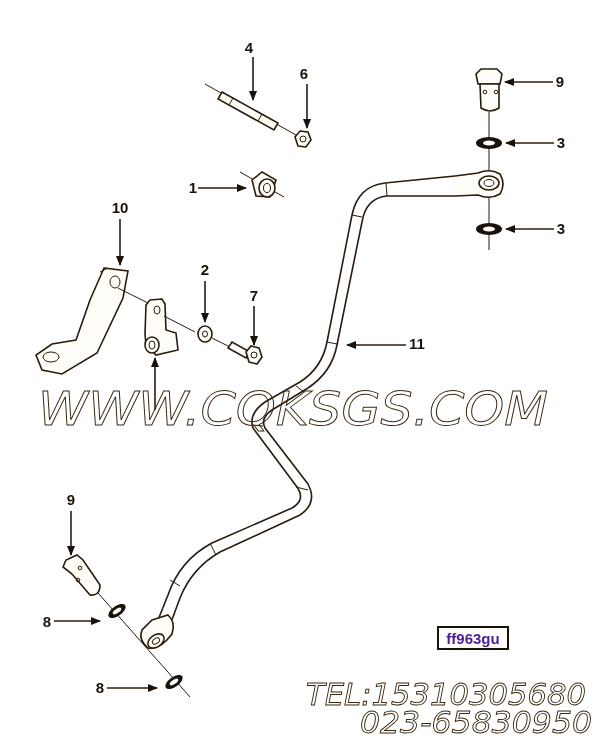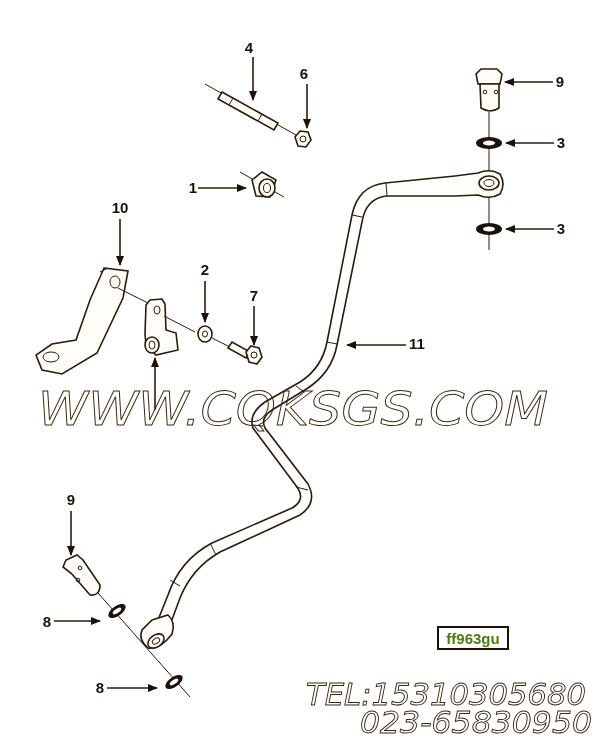--- a/index.html
+++ b/index.html
@@ -5,21 +5,21 @@
   html,body{margin:0;padding:0;background:#ffffff;}
   body{width:600px;height:736px;overflow:hidden;position:relative;font-family:"Liberation Sans",sans-serif;}
   svg{position:absolute;left:0;top:0;}
   .lbl{font-family:"Liberation Sans",sans-serif;font-weight:bold;font-size:15px;fill:#1a1208;}
   .ln{stroke:#2a1c0c;stroke-width:1.6;fill:none;}
   .pt{stroke:#2a1c0c;stroke-width:1.6;fill:#fffdf8;}
   .thin{stroke:#2a1c0c;stroke-width:1;fill:none;}
   .arr{fill:#1a1208;}
   .wm{font-family:"DejaVu Sans",sans-serif;font-style:italic;fill:none;stroke:#3a2810;stroke-width:0.9;}
   .code{position:absolute;left:437px;top:626px;width:72px;height:24px;border:2px solid #1a1208;box-sizing:border-box;
-        font-family:"Liberation Sans",sans-serif;font-weight:bold;font-size:15px;color:#4d7c0f;
+        font-family:"Liberation Sans",sans-serif;font-weight:bold;font-size:15px;color:#4c1d95;
         display:flex;align-items:center;justify-content:center;background:#fff;}
 </style>
 </head>
 <body>
 
 <svg width="600" height="736" viewBox="0 0 600 736">
   <defs>
     <marker id="ah" markerWidth="10" markerHeight="8" refX="9" refY="4" orient="auto" markerUnits="userSpaceOnUse">
       <path d="M0,0 L10,4 L0,8 Z" class="arr"></path>
     </marker>

